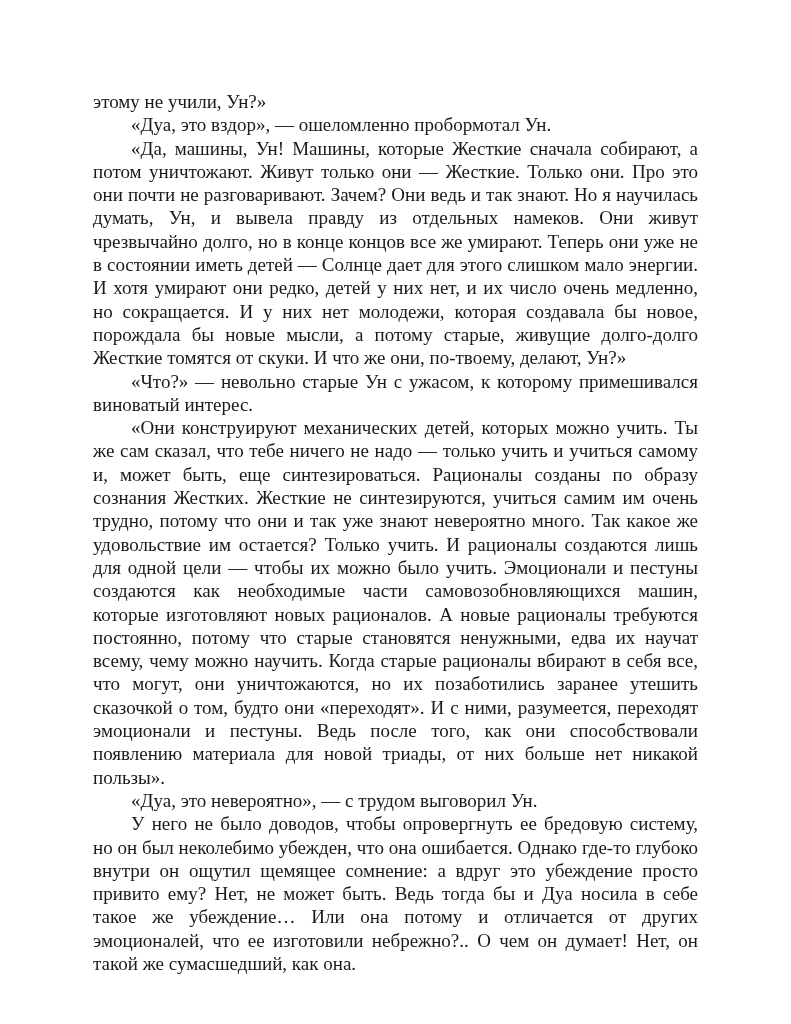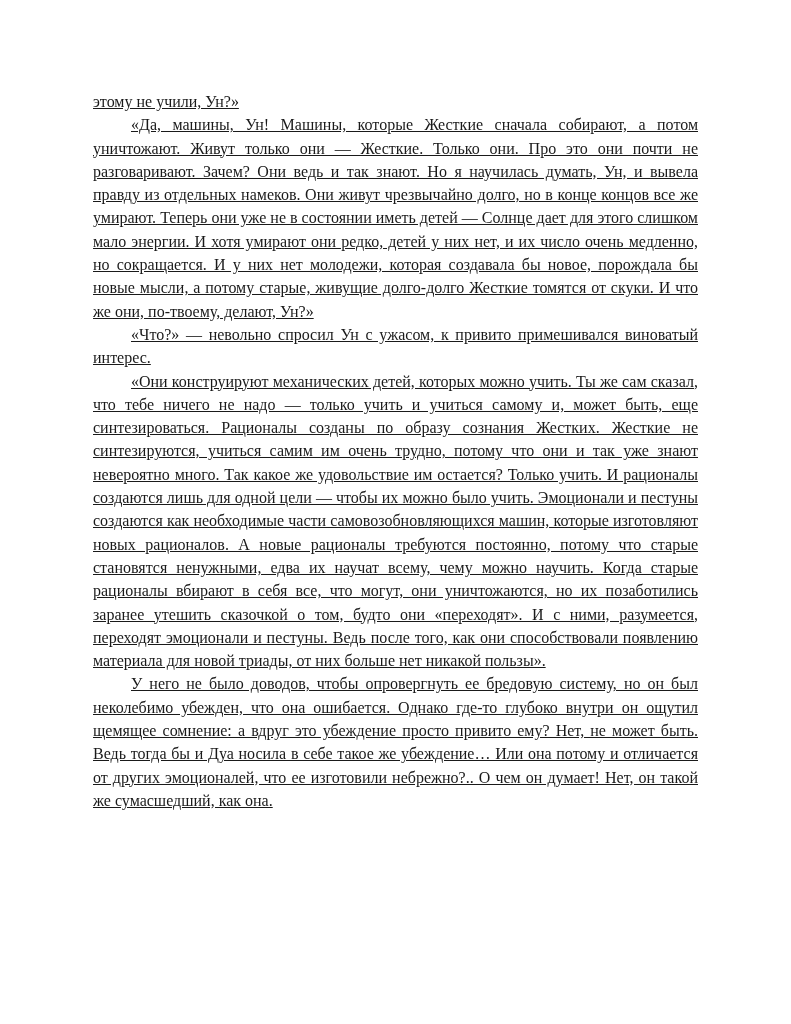--- a/index.html
+++ b/index.html
@@ -3,31 +3,32 @@
 <meta charset="utf-8">
 <style>
   html, body { margin: 0; padding: 0; background: #ffffff; }
   body { width: 791px; height: 1024px; position: relative; overflow: hidden; }
   .page {
     position: absolute;
     left: 93px;
     top: 90px;
     width: 605px;
     font-family: "Liberation Serif", serif;
-    font-size: 16px;
+    font-size: 19px;
     line-height: 23.3px;
     color: #1a1a1a;
     text-align: justify;
-    text-decoration: underline;
   }
   .page p { margin: 0; text-indent: 38px; }
   .page p.cont { text-indent: 0; }
 </style>
 </head>
 <body>
 
 <div class="page">
   <p class="cont">этому не учили, Ун?»</p>
+  <p>«Дуа, это вздор», — ошеломленно пробормотал Ун.</p>
   <p>«Да, машины, Ун! Машины, которые Жесткие сначала собирают, а потом уничтожают. Живут только они — Жесткие. Только они. Про это они почти не разговаривают. Зачем? Они ведь и так знают. Но я научилась думать, Ун, и вывела правду из отдельных намеков. Они живут чрезвычайно долго, но в конце концов все же умирают. Теперь они уже не в состоянии иметь детей — Солнце дает для этого слишком мало энергии. И хотя умирают они редко, детей у них нет, и их число очень медленно, но сокращается. И у них нет молодежи, которая создавала бы новое, порождала бы новые мысли, а потому старые, живущие долго-долго Жесткие томятся от скуки. И что же они, по-твоему, делают, Ун?»</p>
-  <p>«Что?» — невольно спросил Ун с ужасом, к привито примешивался виноватый интерес.</p>
+  <p>«Что?» — невольно старые Ун с ужасом, к которому примешивался виноватый интерес.</p>
   <p>«Они конструируют механических детей, которых можно учить. Ты же сам сказал, что тебе ничего не надо — только учить и учиться самому и, может быть, еще синтезироваться. Рационалы созданы по образу сознания Жестких. Жесткие не синтезируются, учиться самим им очень трудно, потому что они и так уже знают невероятно много. Так какое же удовольствие им остается? Только учить. И рационалы создаются лишь для одной цели — чтобы их можно было учить. Эмоционали и пестуны создаются как необходимые части самовозобновляющихся машин, которые изготовляют новых рационалов. А новые рационалы требуются постоянно, потому что старые становятся ненужными, едва их научат всему, чему можно научить. Когда старые рационалы вбирают в себя все, что могут, они уничтожаются, но их позаботились заранее утешить сказочкой о том, будто они «переходят». И с ними, разумеется, переходят эмоционали и пестуны. Ведь после того, как они способствовали появлению материала для новой триады, от них больше нет никакой пользы».</p>
+  <p>«Дуа, это невероятно», — с трудом выговорил Ун.</p>
   <p>У него не было доводов, чтобы опровергнуть ее бредовую систему, но он был неколебимо убежден, что она ошибается. Однако где-то глубоко внутри он ощутил щемящее сомнение: а вдруг это убеждение просто привито ему? Нет, не может быть. Ведь тогда бы и Дуа носила в себе такое же убеждение… Или она потому и отличается от других эмоционалей, что ее изготовили небрежно?.. О чем он думает! Нет, он такой же сумасшедший, как она.</p>
 </div>
 
 </body></html>

